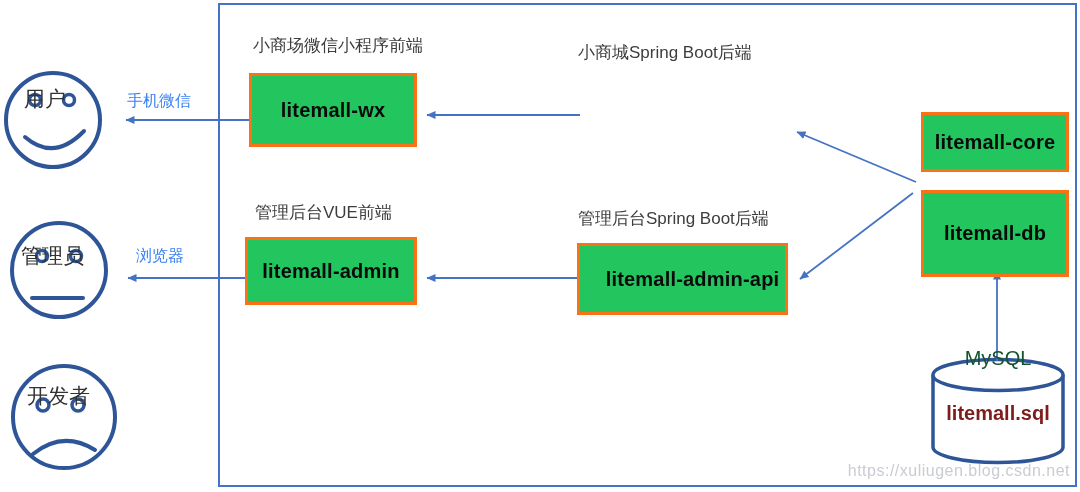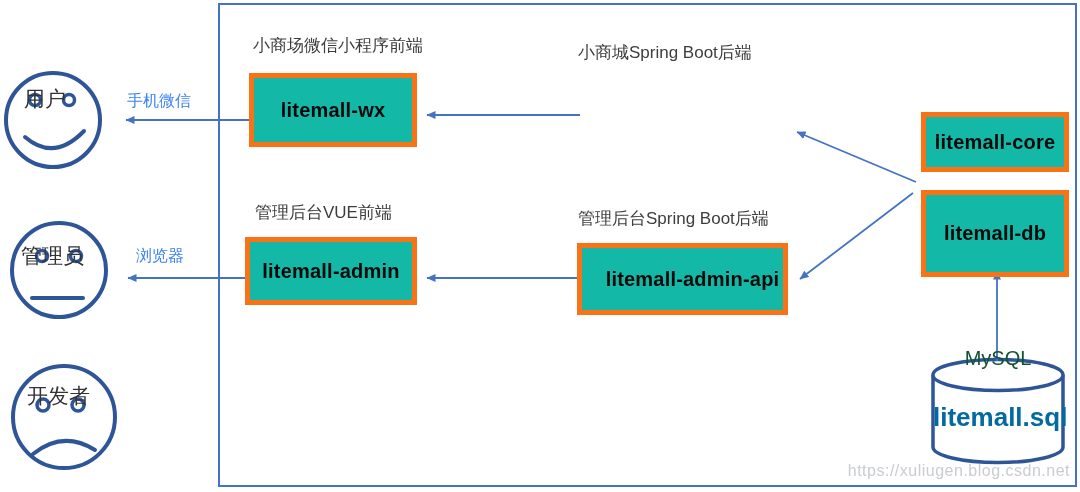--- a/index.html
+++ b/index.html
@@ -9,21 +9,21 @@
     width: 1080px; height: 492px; position: relative; overflow: hidden;
   }
   .canvas { position: absolute; left: 0; top: 0; width: 1080px; height: 492px; background: #fff; }
 
   .container-rect {
     position: absolute; left: 218px; top: 3px; width: 859px; height: 484px;
     border: 2px solid #4472C4; background: transparent;
   }
 
   .module-box {
-    position: absolute; border: 5px solid #f97316; background: #14b8a6;
+    position: absolute; border: 3px solid #f97316; background: #22c55e;
     display: flex; align-items: center; justify-content: center;
     font-size: 20px; font-weight: bold; color: #0a0a0a; letter-spacing: 0.2px;
     z-index: 3;
   }
   .box-wx        { left: 249px; top:  73px; width: 168px; height: 74px; }
   .box-wx-api    { left: 580px; top:  78px; width: 205px; height: 70px; }
   .box-admin     { left: 245px; top: 237px; width: 172px; height: 68px; }
   .box-admin-api { left: 577px; top: 243px; width: 211px; height: 72px; padding-left: 20px; }
   .box-core      { left: 921px; top: 112px; width: 148px; height: 60px; }
   .box-db        { left: 921px; top: 190px; width: 148px; height: 87px; }
@@ -48,21 +48,21 @@
   }
   .lbl-wechat  { left: 127px; top:  91px; }
   .lbl-browser { left: 136px; top: 246px; }
 
   .db-engine-label {
     position: absolute; left: 933px; top: 347px; width: 130px; text-align: center;
     font-size: 20px; color: #14532d; z-index: 4;
   }
   .db-file-label {
     position: absolute; left: 933px; top: 402px; width: 130px; text-align: center;
-    font-size: 26px; font-weight: bold; color: #0369a1; z-index: 4;
+    font-size: 20px; font-weight: bold; color: #7f1d1d; z-index: 4;
   }
 
   .watermark {
     position: absolute; right: 10px; top: 462px; font-size: 16px;
     color: #caccd3; letter-spacing: 0.5px; z-index: 4; white-space: nowrap;
   }
 
   svg.overlay {
     position: absolute; left: 0; top: 0; width: 1080px; height: 492px;
     z-index: 2; pointer-events: none;

